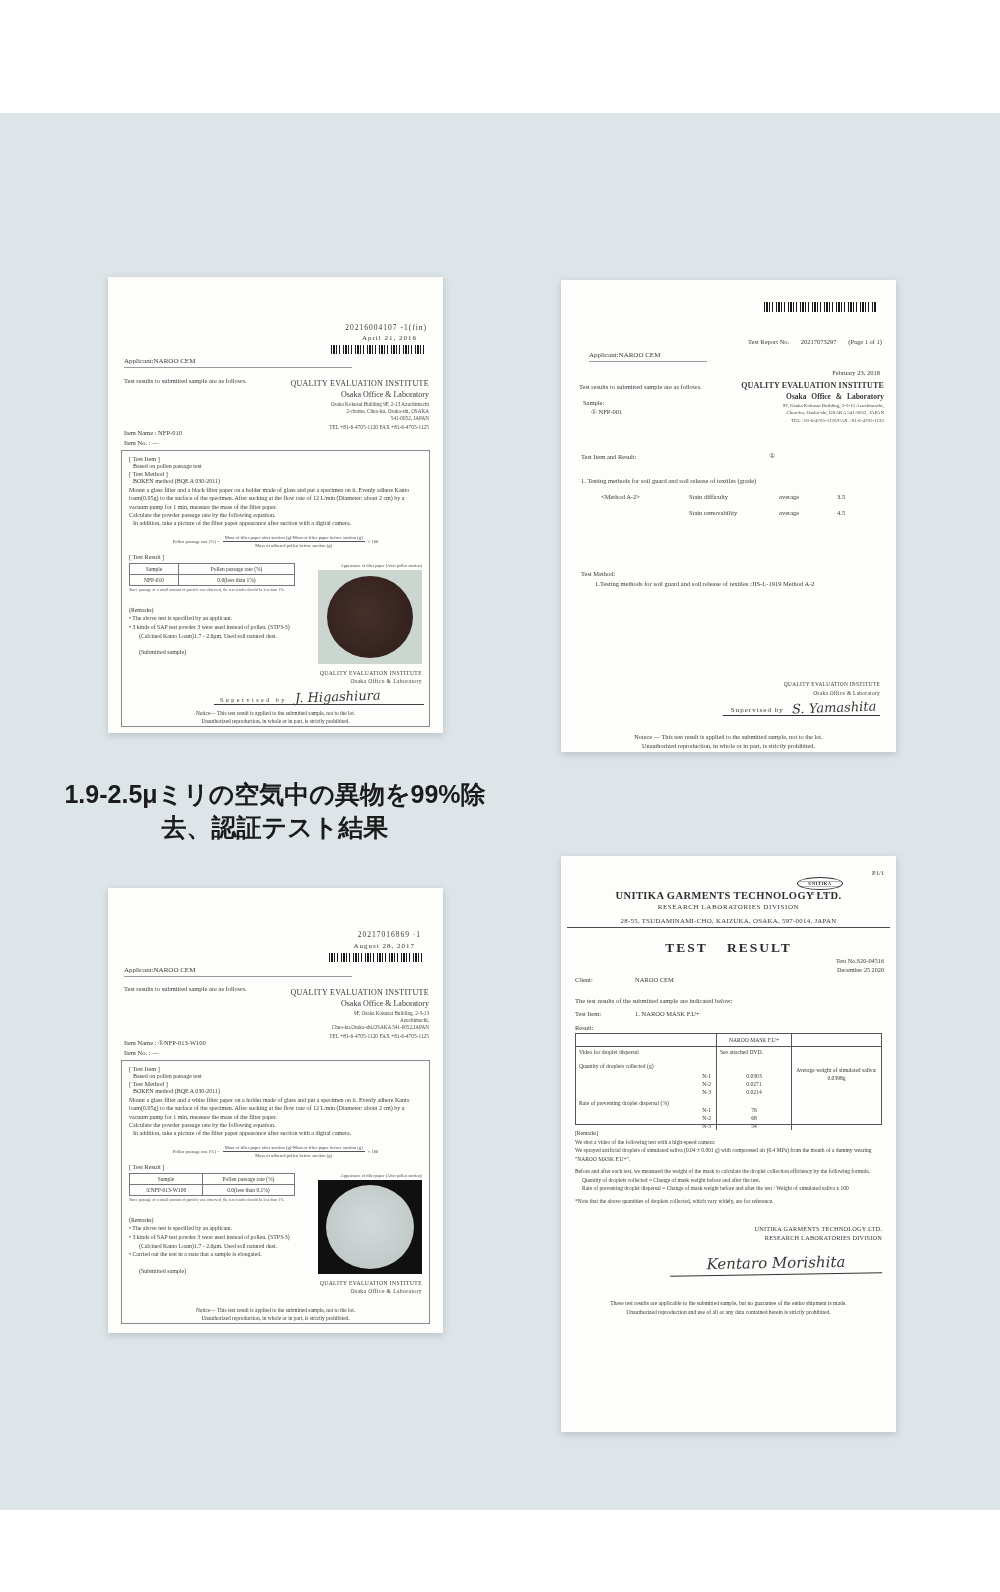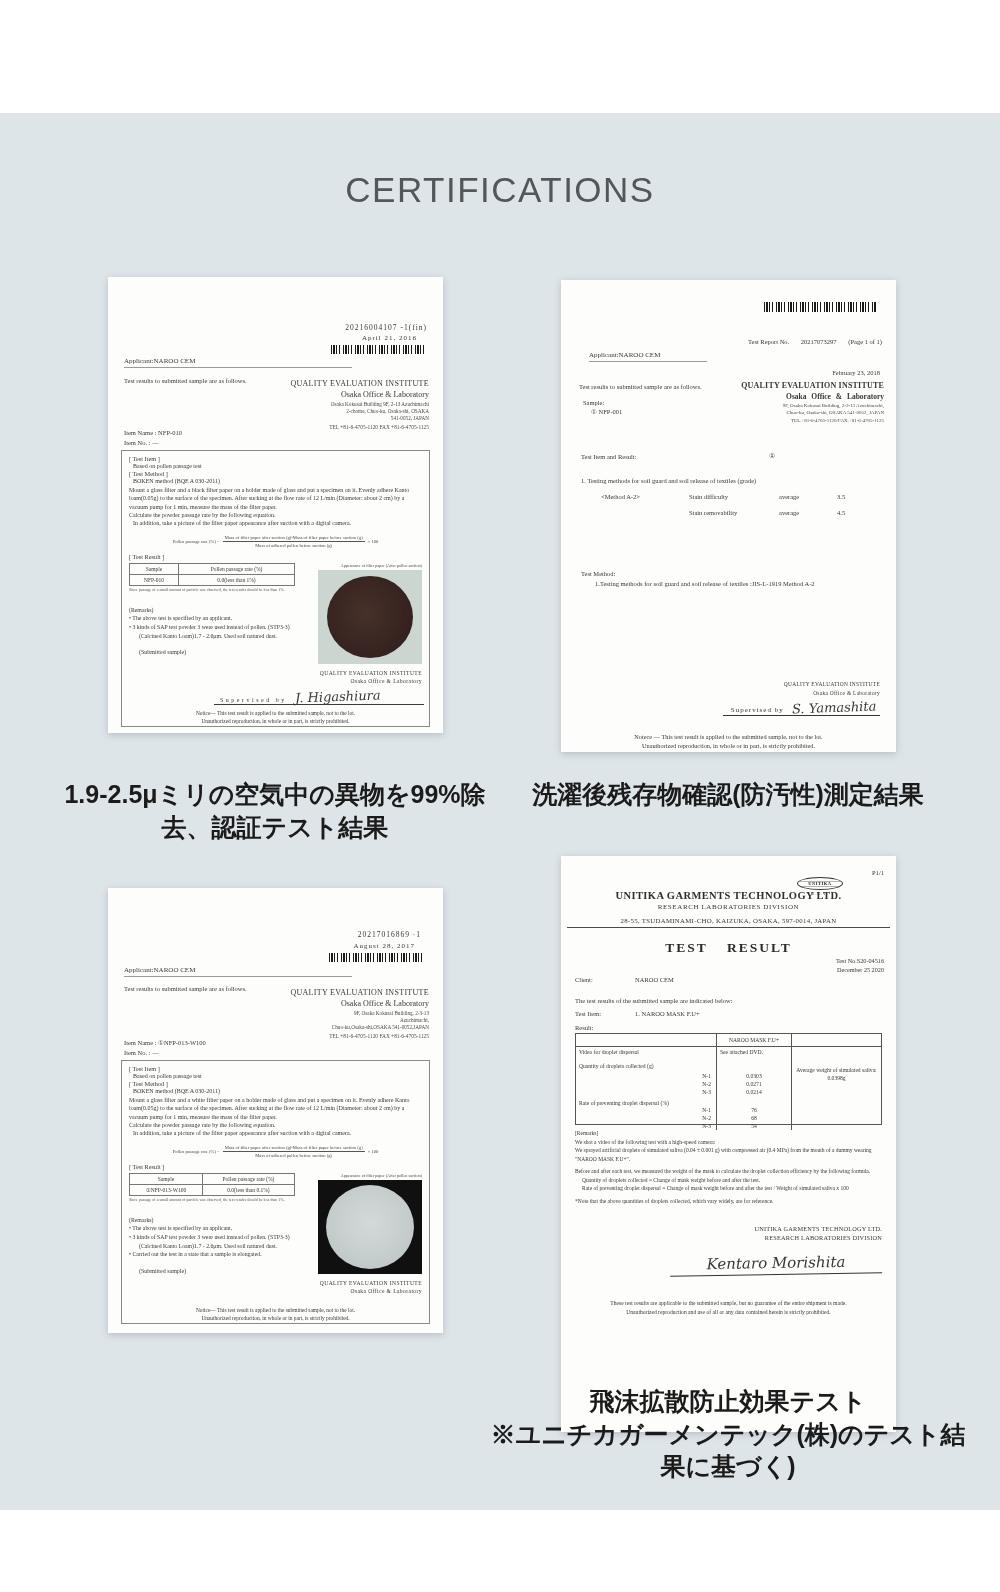--- a/index.html
+++ b/index.html
@@ -122,21 +122,20 @@
   .logo4 .oval { width:46px; height:13px; border:1px solid #333; border-radius:50%; margin:0 auto;
                  display:flex; align-items:center; justify-content:center; font-size:4.5px; font-weight:bold;
                  letter-spacing:0.5px; color:#222;
                  background:repeating-linear-gradient(0deg, transparent 0 2px, #b5b5b5 2px 2.6px); }
   .logo4 .ugt { font-size:4px; margin-top:1px; letter-spacing:1px; }
 </style>
 </head>
 <body>
 
 <div class="section">
-  <div class="title">CERTIFICATIONS</div>
 
   <div class="paper" id="cert1">
     <div class="abs rpt" style="top:46px;right:16px;">20216004107 -1(fin)</div>
     <div class="abs dt" style="top:57px;right:26px;">April 21, 2016</div>
     <div class="abs bc" style="top:68px;right:16px;width:96px;height:9px;"></div>
     <div class="abs app" style="top:80px;left:16px;width:228px;">Applicant:NAROO CEM</div>
     <div class="abs intro" style="top:100px;left:16px;">Test results to submitted sample are as follows.</div>
     <div class="abs inst" style="top:102px;right:14px;">
       <div class="nm">QUALITY EVALUATION INSTITUTE</div>
       <div class="of">Osaka Office &amp; Laboratory</div>
@@ -426,18 +425,13 @@
       <div>RESEARCH LABORATORIES DIVISION</div>
     </div>
     <div class="abs sig4" style="top:398px;right:14px;">Kentaro Morishita</div>
     <div class="abs foot4" style="top:443px;left:0;right:0;">
       <div>These test results are applicable to the submitted sample, but no guarantee of the entire shipment is made.</div>
       <div>Unauthorized reproduction and use of all or any data contained herein is strictly prohibited.</div>
     </div>
   </div>
 
   <div class="caption" id="cap1">1.9-2.5μミリの空気中の異物を99%除去、認証テスト結果</div>
-  <div class="caption" id="cap2">洗濯後残存物確認(防汚性)測定結果</div>
-  <div class="caption" id="cap4">
-    <div>飛沫拡散防止効果テスト</div>
-    <div>※ユニチカガーメンテック(株)のテスト結果に基づく)</div>
-  </div>
 </div>
 
 </body></html>

